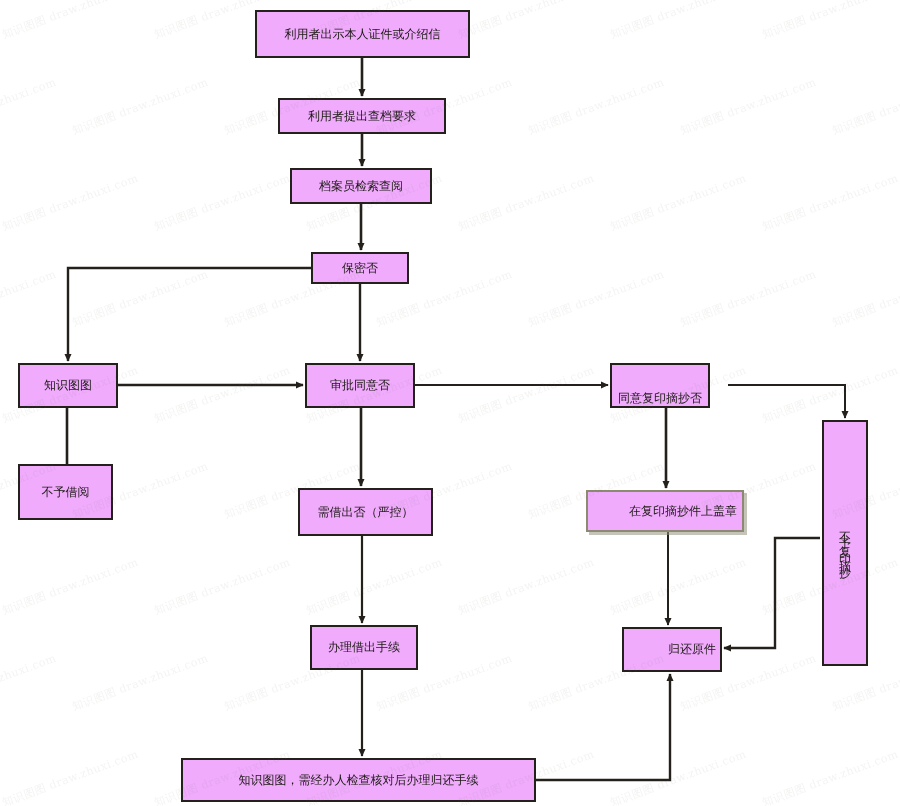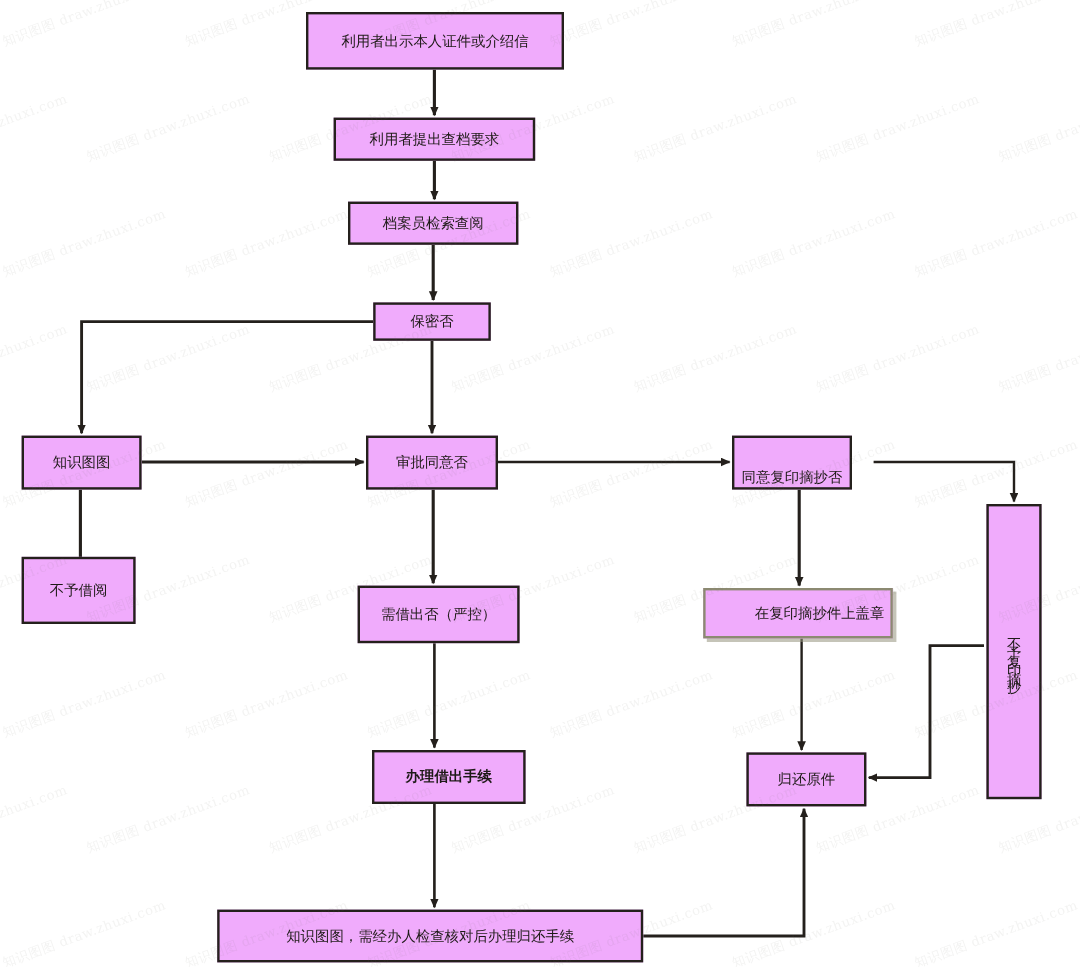--- a/index.html
+++ b/index.html
@@ -220,24 +220,24 @@
       </div>
       <div class="node" style="left: 298px; top: 488px; width: 135px; height: 48px;">
         <span class="node-label">需借出否（严控）</span>
       </div>
       <div class="node shadowed" style="left: 586px; top: 490px; width: 158px; height: 42px; padding-left: 36px;">
         <span class="node-label">在复印摘抄件上盖章</span>
       </div>
       <div class="node vertical" style="left: 822px; top: 420px; width: 46px; height: 246px;">
         <span class="node-label">不予复印摘抄</span>
       </div>
-      <div class="node" style="left: 310px; top: 625px; width: 128px; height: 45px; font-weight: bold;">
+      <div class="node" style="left: 310px; top: 625px; width: 108px; height: 45px;">
         <span class="node-label">办理借出手续</span>
       </div>
-      <div class="node" style="left: 622px; top: 627px; width: 100px; height: 45px;">
+      <div class="node" style="left: 622px; top: 627px; width: 100px; height: 45px; justify-content: flex-end;">
         <span class="node-label">归还原件</span>
       </div>
       <div class="node" style="left: 181px; top: 758px; width: 355px; height: 44px;">
         <span class="node-label">知识图图，需经办人检查核对后办理归还手续</span>
       </div>
     </div>
 
 </div>
 
 </body></html>

